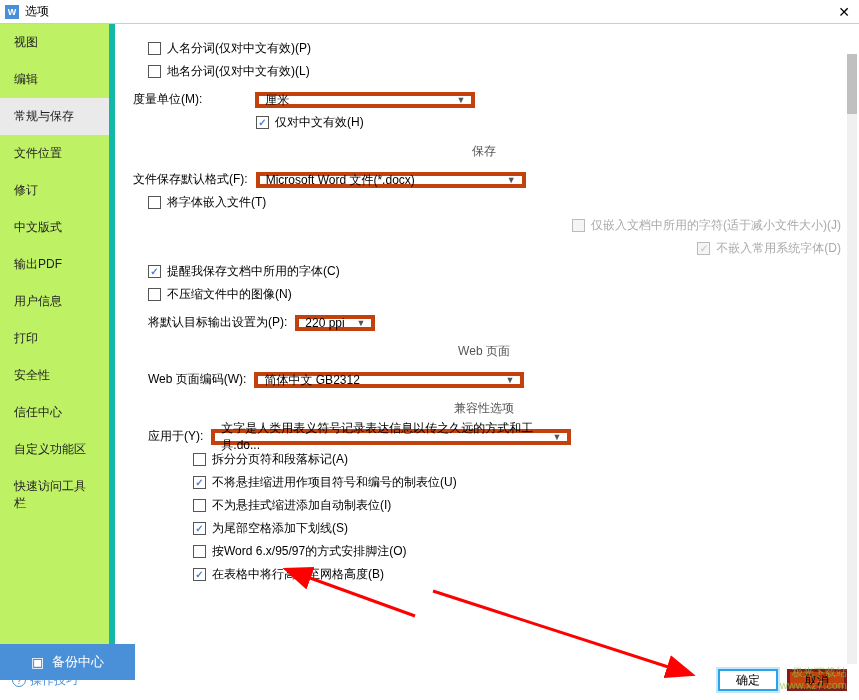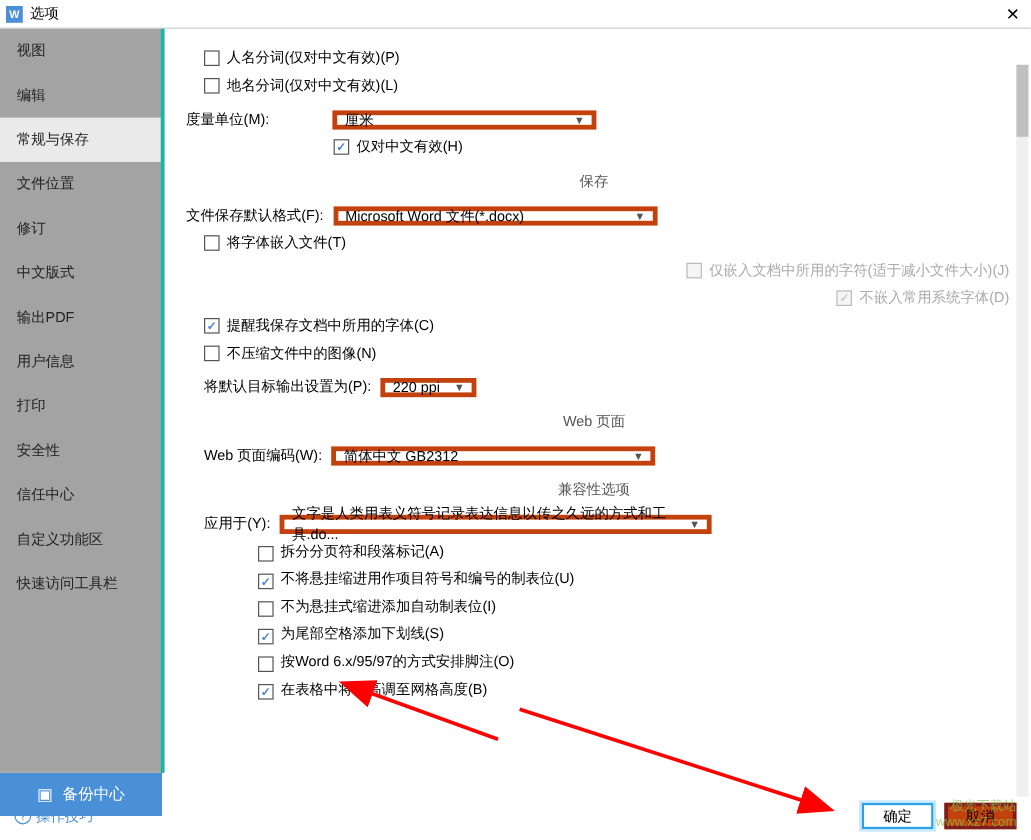--- a/index.html
+++ b/index.html
@@ -2,42 +2,42 @@
 <html><head>
 <meta charset="utf-8">
 <style>
 * { margin: 0; padding: 0; box-sizing: border-box; font-family: "Microsoft YaHei", SimSun, sans-serif; }
 body { background: #fff; font-size: 12px; color: #000; width: 859px; height: 700px; overflow: hidden; position: relative; }
 .titlebar { height: 24px; border-bottom: 1px solid #ccc; display: flex; align-items: center; padding: 0 5px; }
 .titlebar .icon-box { width: 14px; height: 14px; background: #4a90d9; display: flex; align-items: center; justify-content: center; color: #fff; font-size: 9px; margin-right: 6px; font-weight: bold;}
 .titlebar .title { flex: 1; font-size: 12px; }
 .titlebar .close { width: 20px; text-align: center; cursor: pointer; font-size: 14px; }
 .content-area { display: flex; height: 620px; position: relative; }
-.sidebar { width: 137px; border-right: 3px solid #14b8a6; background: #a3a3a3; overflow-y: auto; }
+.sidebar { width: 115px; border-right: 6px solid #14b8a6; background: #bef264; overflow-y: auto; }
 .sidebar-item { padding: 10px 14px; font-size: 12px; cursor: pointer; color: #222; }
 .sidebar-item.active { background: #eaeaea; }
 .main-panel { flex: 1; overflow-y: auto; padding: 10px 18px 10px 18px; position: relative; }
 .scrollbar-fake { position: absolute; right: 2px; top: 30px; width: 10px; height: 610px; background: #f0f0f0; }
 .scrollbar-thumb { position: absolute; right: 2px; top: 30px; width: 10px; height: 60px; background: #c0c0c0; }
 .row { display: flex; align-items: flex-end; margin: 6px 0; min-height: 22px; }
 .checkbox-row { display: flex; align-items: center; margin: 6px 0; font-size: 12px; }
 .checkbox-row .cb { width: 13px; height: 13px; border: 1px solid #555; margin-right: 6px; display: inline-flex; align-items: center; justify-content: center; font-size: 10px; background: #fff; cursor: pointer; }
 .checkbox-row .cb.checked::after { content: '✓'; color: #4a7fd6; font-weight: bold; }
 .checkbox-row .cb.disabled { border-color: #bbb; background: #f5f5f5; }
 .checkbox-row .cb.disabled.checked::after { content: '✓'; color: #ccc; }
 .checkbox-row.disabled { color: #aaa; }
 .label-text { margin-right: 8px; font-size: 12px; }
 .dropdown { border: 4px solid #c2410c; background: #fff; height: 16px; display: flex; align-items: center; padding: 0 6px; position: relative; cursor: pointer; font-size: 12px; }
 .dropdown .arrow { position: absolute; right: 6px; font-size: 9px; color: #555;}
 .section-header { display: flex; align-items: center; margin: 12px 0 4px 0; flex-direction: column; }
 .section-header .text { font-size: 12px; color: #555; margin-right: 6px; }
 .section-header .line { flex: 1; height: 1px; background: #ccc; }
 .indent-1 { padding-left: 15px; }
 .indent-2 { padding-left: 30px; justify-content: flex-end; }
-.indent-3 { padding-left: 60px; align-items: flex-end; }
+.indent-3 { padding-left: 60px; }
 .backup-btn { background: #4a90d9; color: #fff; height: 36px; width: 135px; display: flex; align-items: center; justify-content: center; font-size: 13px; cursor: pointer; }
 .backup-btn .icn { margin-right: 8px; font-size: 14px; }
 .bottom-bar { position: absolute; bottom: 6px; left: 0; right: 0; height: 28px; display: flex; align-items: center; padding: 0 12px; }
 .help-link { color: #4a90d9; display: flex; align-items: center; cursor: pointer; font-size: 12px; }
 .help-link .qm { border: 1px solid #4a90d9; border-radius: 50%; width: 14px; height: 14px; display: inline-flex; align-items: center; justify-content: center; font-size: 10px; margin-right: 4px; }
 .action-buttons { margin-left: auto; display: flex; gap: 9px; }
 .btn { width: 60px; height: 22px; border: 3px solid #7f1d1d; background: #c2410c; display: flex; align-items: center; justify-content: center; cursor: pointer; font-size: 12px; }
 .btn.ok { border: 2px solid #2aa3e8; background: #fff; outline: 2px solid #c5e6ff; }
 .arrow-red { position: absolute; pointer-events: none; }
 .arrow1 { left: 280px; top: 564px; width: 137px; height: 55px; }

